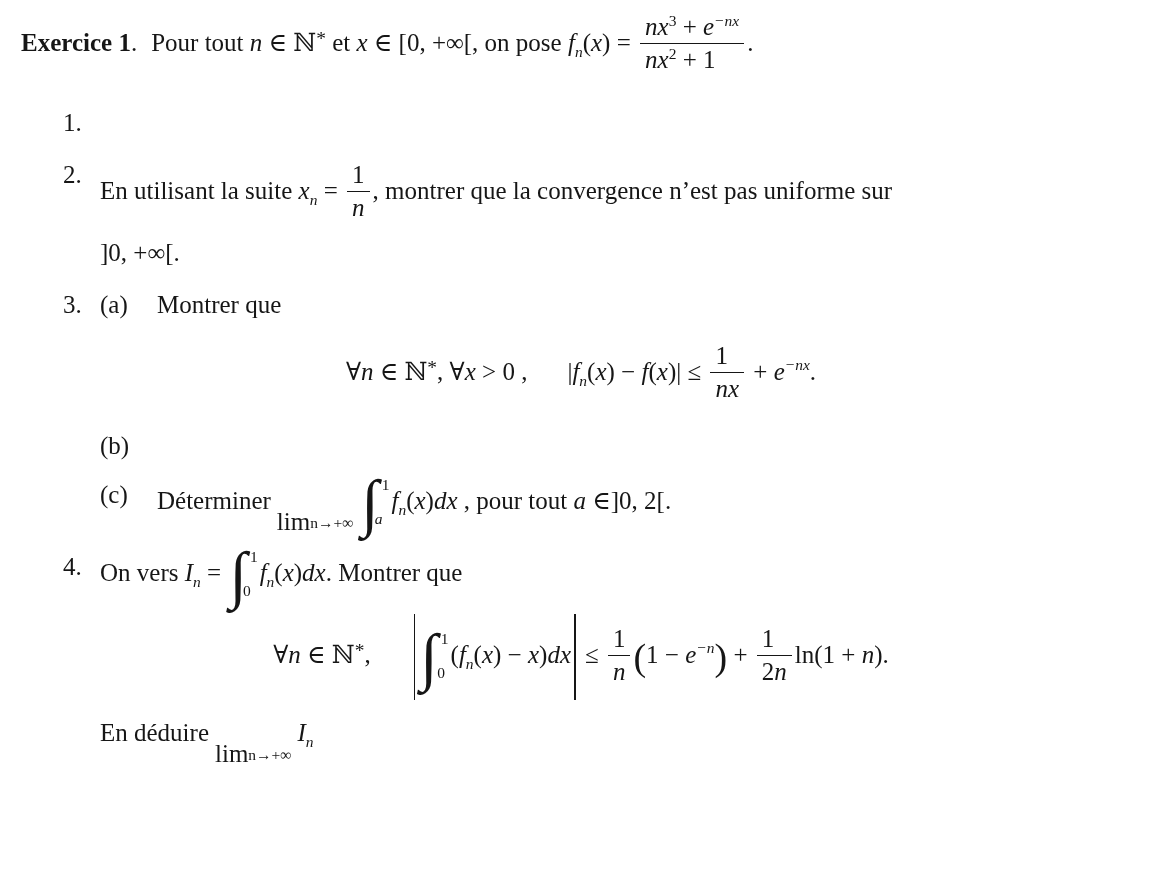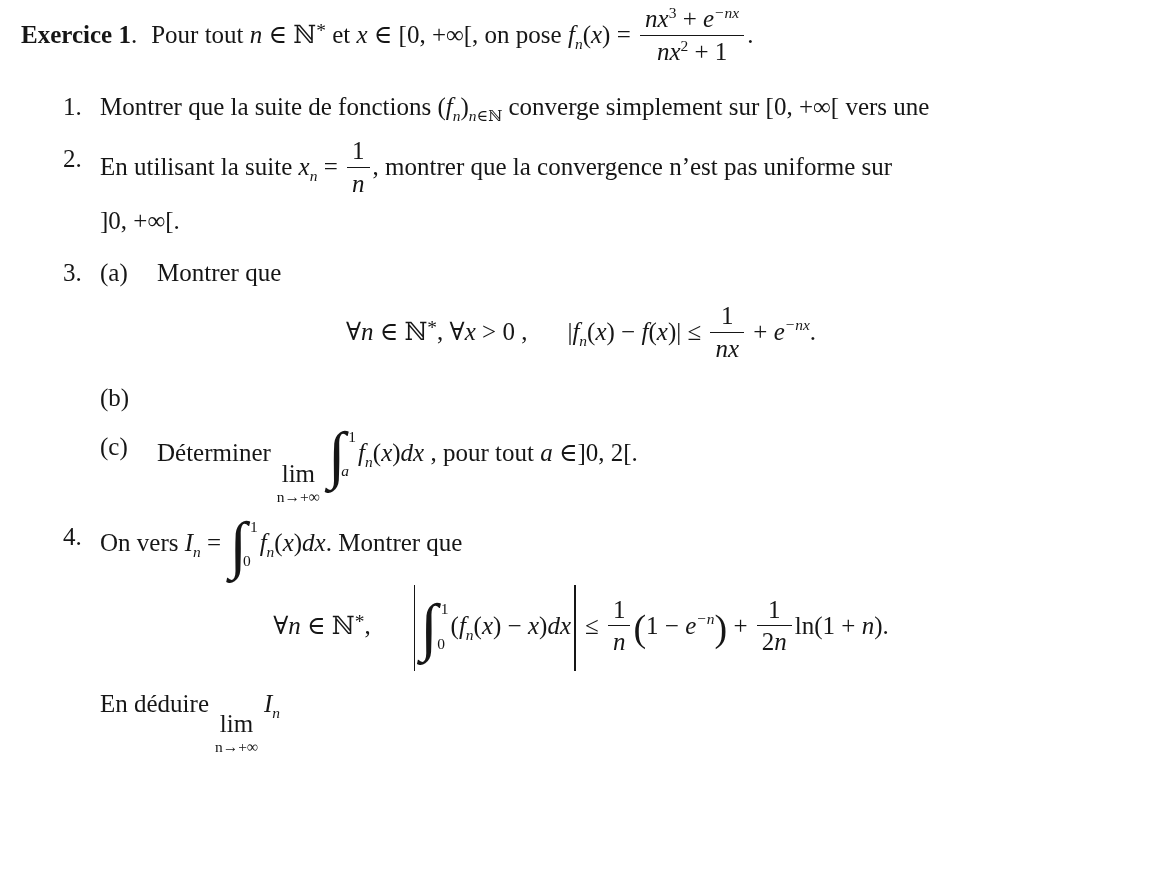--- a/index.html
+++ b/index.html
@@ -19,48 +19,47 @@
   .hbold { font-weight: bold; }
   .sp { display: inline-block; width: 14px; }
   .items { padding-left: 42px; }
   .item { display: flex; margin-bottom: 11px; }
   .inum { flex: 0 0 37px; line-height: 41px; }
   .ibody { flex: 1; min-width: 0; }
   .tline { line-height: 41px; white-space: nowrap; }
   .sub { display: flex; }
   .slabel { flex: 0 0 57px; line-height: 41px; }
   .sbody { flex: 1; min-width: 0; }
-  .frac { display: inline-block; text-align: center; vertical-align: middle; line-height: 1.18; margin: 0 3px; position: relative; top: -2px; }
+  .frac { display: inline-block; text-align: left; vertical-align: middle; line-height: 1.18; margin: 8px 3px; position: relative; top: -2px; }
   .frac .fn { display: block; padding: 0 5px 1px; border-bottom: 1.5px solid currentColor; }
   .frac .fd { display: block; padding: 1px 5px 0; }
   .deq { text-align: center; white-space: nowrap; margin: 10px 0 12px; line-height: 1.1; }
   .gap { display: inline-block; width: 40px; }
   .intg { display: inline-flex; align-items: center; vertical-align: middle; margin: 0 2px; }
   .isign { font-size: 255%; line-height: 0.92; font-style: normal; }
   .ilims { display: inline-flex; flex-direction: column; justify-content: space-between; align-self: stretch; font-size: 62%; line-height: 1; padding: 3px 0 6px; }
   .ilims .lt { margin-left: 3px; }
   .ilims .lb { margin-left: -4px; }
-  .limop { display: inline-flex; flex-direction: column; align-items: center; line-height: 1.05; vertical-align: -0.82em; margin: 0 6px; }
+  .limop { display: inline-flex; flex-direction: row; align-items: center; line-height: 1.05; vertical-align: -0.82em; margin: 0 6px; }
   .limop .lb { font-size: 62%; margin-top: 2px; }
   .vbar { display: inline-block; width: 1.7px; height: 86px; background: currentColor; vertical-align: middle; margin: 0 3px; }
   .bigp { font-size: 152%; vertical-align: middle; line-height: 0; }
 </style>
 </head>
 <body>
 
 <div class="page">
 
   <div class="heading"><span class="hbold">Exercice 1</span><span>.</span><span class="sp"></span><span>Pour tout </span><i>n</i><span> ∈ ℕ</span><span class="st">*</span><span> et </span><i>x</i><span> ∈ [0, +∞[, on pose </span><i>f</i><sub class="mi">n</sub><span>(</span><i>x</i><span>) = </span><span class="frac"><span class="fn"><i>nx</i><sup>3</sup><span> + </span><i>e</i><sup class="mi">−nx</sup></span><span class="fd"><i>nx</i><sup>2</sup><span> + 1</span></span></span><span>.</span></div>
 
   <div class="items">
 
     <div class="item">
       <span class="inum">1.</span>
       <div class="ibody">
-        <div class="tline"><span>Montrer que la suite de fonctions (</span><i>f</i><sub class="mi">n</sub><span>)</span><sub><i>n</i><span>∈ℕ</span></sub><span> converge simplement sur [0, +∞[ vers une</span></div>
       </div>
     </div>
 
     <div class="item">
       <span class="inum">2.</span>
       <div class="ibody">
         <div class="tline"><span>En utilisant la suite </span><i>x</i><sub class="mi">n</sub><span> = </span><span class="frac"><span class="fn">1</span><span class="fd mi">n</span></span><span>, </span><span>montrer que la convergence n’est pas uniforme sur</span></div>
         <div class="tline">]0, +∞[.</div>
       </div>
     </div>

